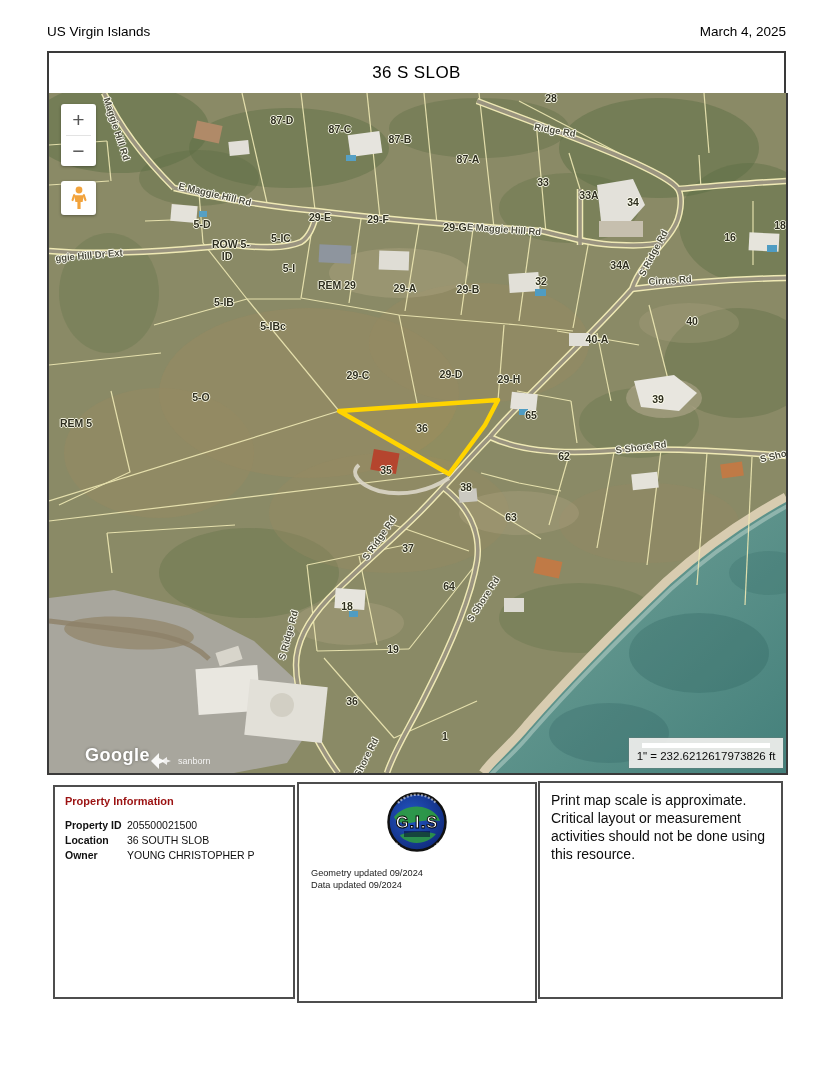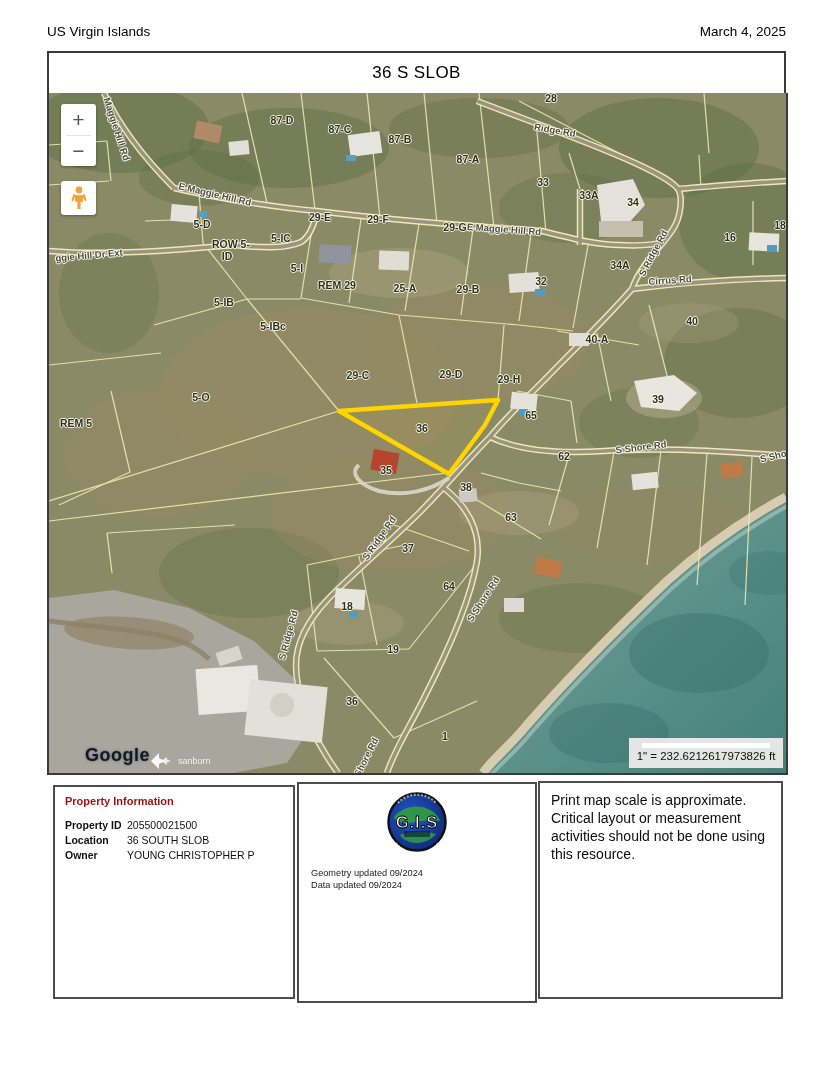--- a/index.html
+++ b/index.html
@@ -23,21 +23,21 @@
                   0 1px rgba(255,255,238,.85),0 -1px rgba(255,255,238,.85);}
   
   .zoomctl{position:absolute;left:12px;top:11px;width:35px;height:62px;background:#fff;
        border-radius:3px;box-shadow:0 1px 3px rgba(0,0,0,.35);display:flex;flex-direction:column;}
   .zbtn{flex:1;border:none;background:none;font-size:21px;color:#565656;cursor:pointer;
        line-height:1;padding:0;font-family:"Liberation Sans",sans-serif;}
   .zdiv{height:1px;background:#e3e3e3;margin:0 5px;}
   .pegbox{position:absolute;left:12px;top:88px;width:35px;height:34px;background:#fff;
        border-radius:3px;box-shadow:0 1px 3px rgba(0,0,0,.35);
        display:flex;align-items:center;justify-content:center;cursor:pointer;}
-  .gglogo{position:absolute;left:36px;top:652px;color:#0f172a;font-size:18px;font-weight:bold;
+  .gglogo{position:absolute;left:36px;top:652px;color:#ffffff;font-size:18px;font-weight:bold;
        letter-spacing:.5px;text-shadow:0 0 3px rgba(0,0,0,.4);}
   .sanborn{position:absolute;left:100px;top:658px;display:flex;align-items:center;gap:3px;
        color:rgba(255,255,255,.85);font-size:9px;}
   .scalebox{position:absolute;left:580px;top:645px;width:154px;height:30px;
        background:rgba(236,236,234,.95);box-shadow:0 0 0 1px rgba(120,120,120,.25);}
   .scalebar{margin:5px auto 2px;width:128px;height:5px;background:#fff;}
   .scaletext{text-align:center;font-size:11.5px;color:#0c0c0c;}
   
   .fbox{position:absolute;border:2px solid #4d4d4d;background:#fff;box-sizing:border-box;}
   .fbox.left{left:53px;top:785px;width:242px;height:214px;padding:8px 10px;}
@@ -267,23 +267,23 @@
         <span class="pl" style="left: 571px; top: 172px; transform: translate(-50%, -50%) rotate(0deg);">34A</span>
         <span class="pl" style="left: 681px; top: 144px; transform: translate(-50%, -50%) rotate(0deg);">16</span>
         <span class="pl" style="left: 731px; top: 132px; transform: translate(-50%, -50%) rotate(0deg);">18</span>
         <span class="pl" style="left: 271px; top: 124px; transform: translate(-50%, -50%) rotate(0deg);">29-E</span>
         <span class="pl" style="left: 329px; top: 126px; transform: translate(-50%, -50%) rotate(0deg);">29-F</span>
         <span class="pl" style="left: 406px; top: 134px; transform: translate(-50%, -50%) rotate(0deg);">29-G</span>
         <span class="pl" style="left: 153px; top: 131px; transform: translate(-50%, -50%) rotate(0deg);">5-D</span>
         <span class="pl" style="left: 232px; top: 145px; transform: translate(-50%, -50%) rotate(0deg);">5-IC</span>
         <span class="pl" style="left: 182px; top: 151px; transform: translate(-50%, -50%) rotate(0deg);">ROW 5-</span>
         <span class="pl" style="left: 178px; top: 163px; transform: translate(-50%, -50%) rotate(0deg);">ID</span>
-        <span class="pl" style="left: 240px; top: 175px; transform: translate(-50%, -50%) rotate(0deg); margin-left: 8px;">5-I</span>
+        <span class="pl" style="left: 240px; top: 175px; transform: translate(-50%, -50%) rotate(0deg);">5-I</span>
         <span class="pl" style="left: 288px; top: 192px; transform: translate(-50%, -50%) rotate(0deg);">REM 29</span>
-        <span class="pl" style="left: 356px; top: 195px; transform: translate(-50%, -50%) rotate(0deg);">25-A</span>
+        <span class="pl" style="left: 356px; top: 195px; transform: translate(-50%, -50%) rotate(0deg);">29-A</span>
         <span class="pl" style="left: 419px; top: 196px; transform: translate(-50%, -50%) rotate(0deg);">29-B</span>
         <span class="pl" style="left: 492px; top: 188px; transform: translate(-50%, -50%) rotate(0deg);">32</span>
         <span class="pl" style="left: 643px; top: 228px; transform: translate(-50%, -50%) rotate(0deg);">40</span>
         <span class="pl" style="left: 548px; top: 246px; transform: translate(-50%, -50%) rotate(0deg);">40-A</span>
         <span class="pl" style="left: 175px; top: 209px; transform: translate(-50%, -50%) rotate(0deg);">5-IB</span>
         <span class="pl" style="left: 224px; top: 233px; transform: translate(-50%, -50%) rotate(0deg); text-align: center;">5-IBc</span>
         <span class="pl" style="left: 309px; top: 282px; transform: translate(-50%, -50%) rotate(0deg);">29-C</span>
         <span class="pl" style="left: 402px; top: 281px; transform: translate(-50%, -50%) rotate(0deg);">29-D</span>
         <span class="pl" style="left: 460px; top: 286px; transform: translate(-50%, -50%) rotate(0deg);">29-H</span>
         <span class="pl" style="left: 152px; top: 304px; transform: translate(-50%, -50%) rotate(0deg);">5-O</span>

